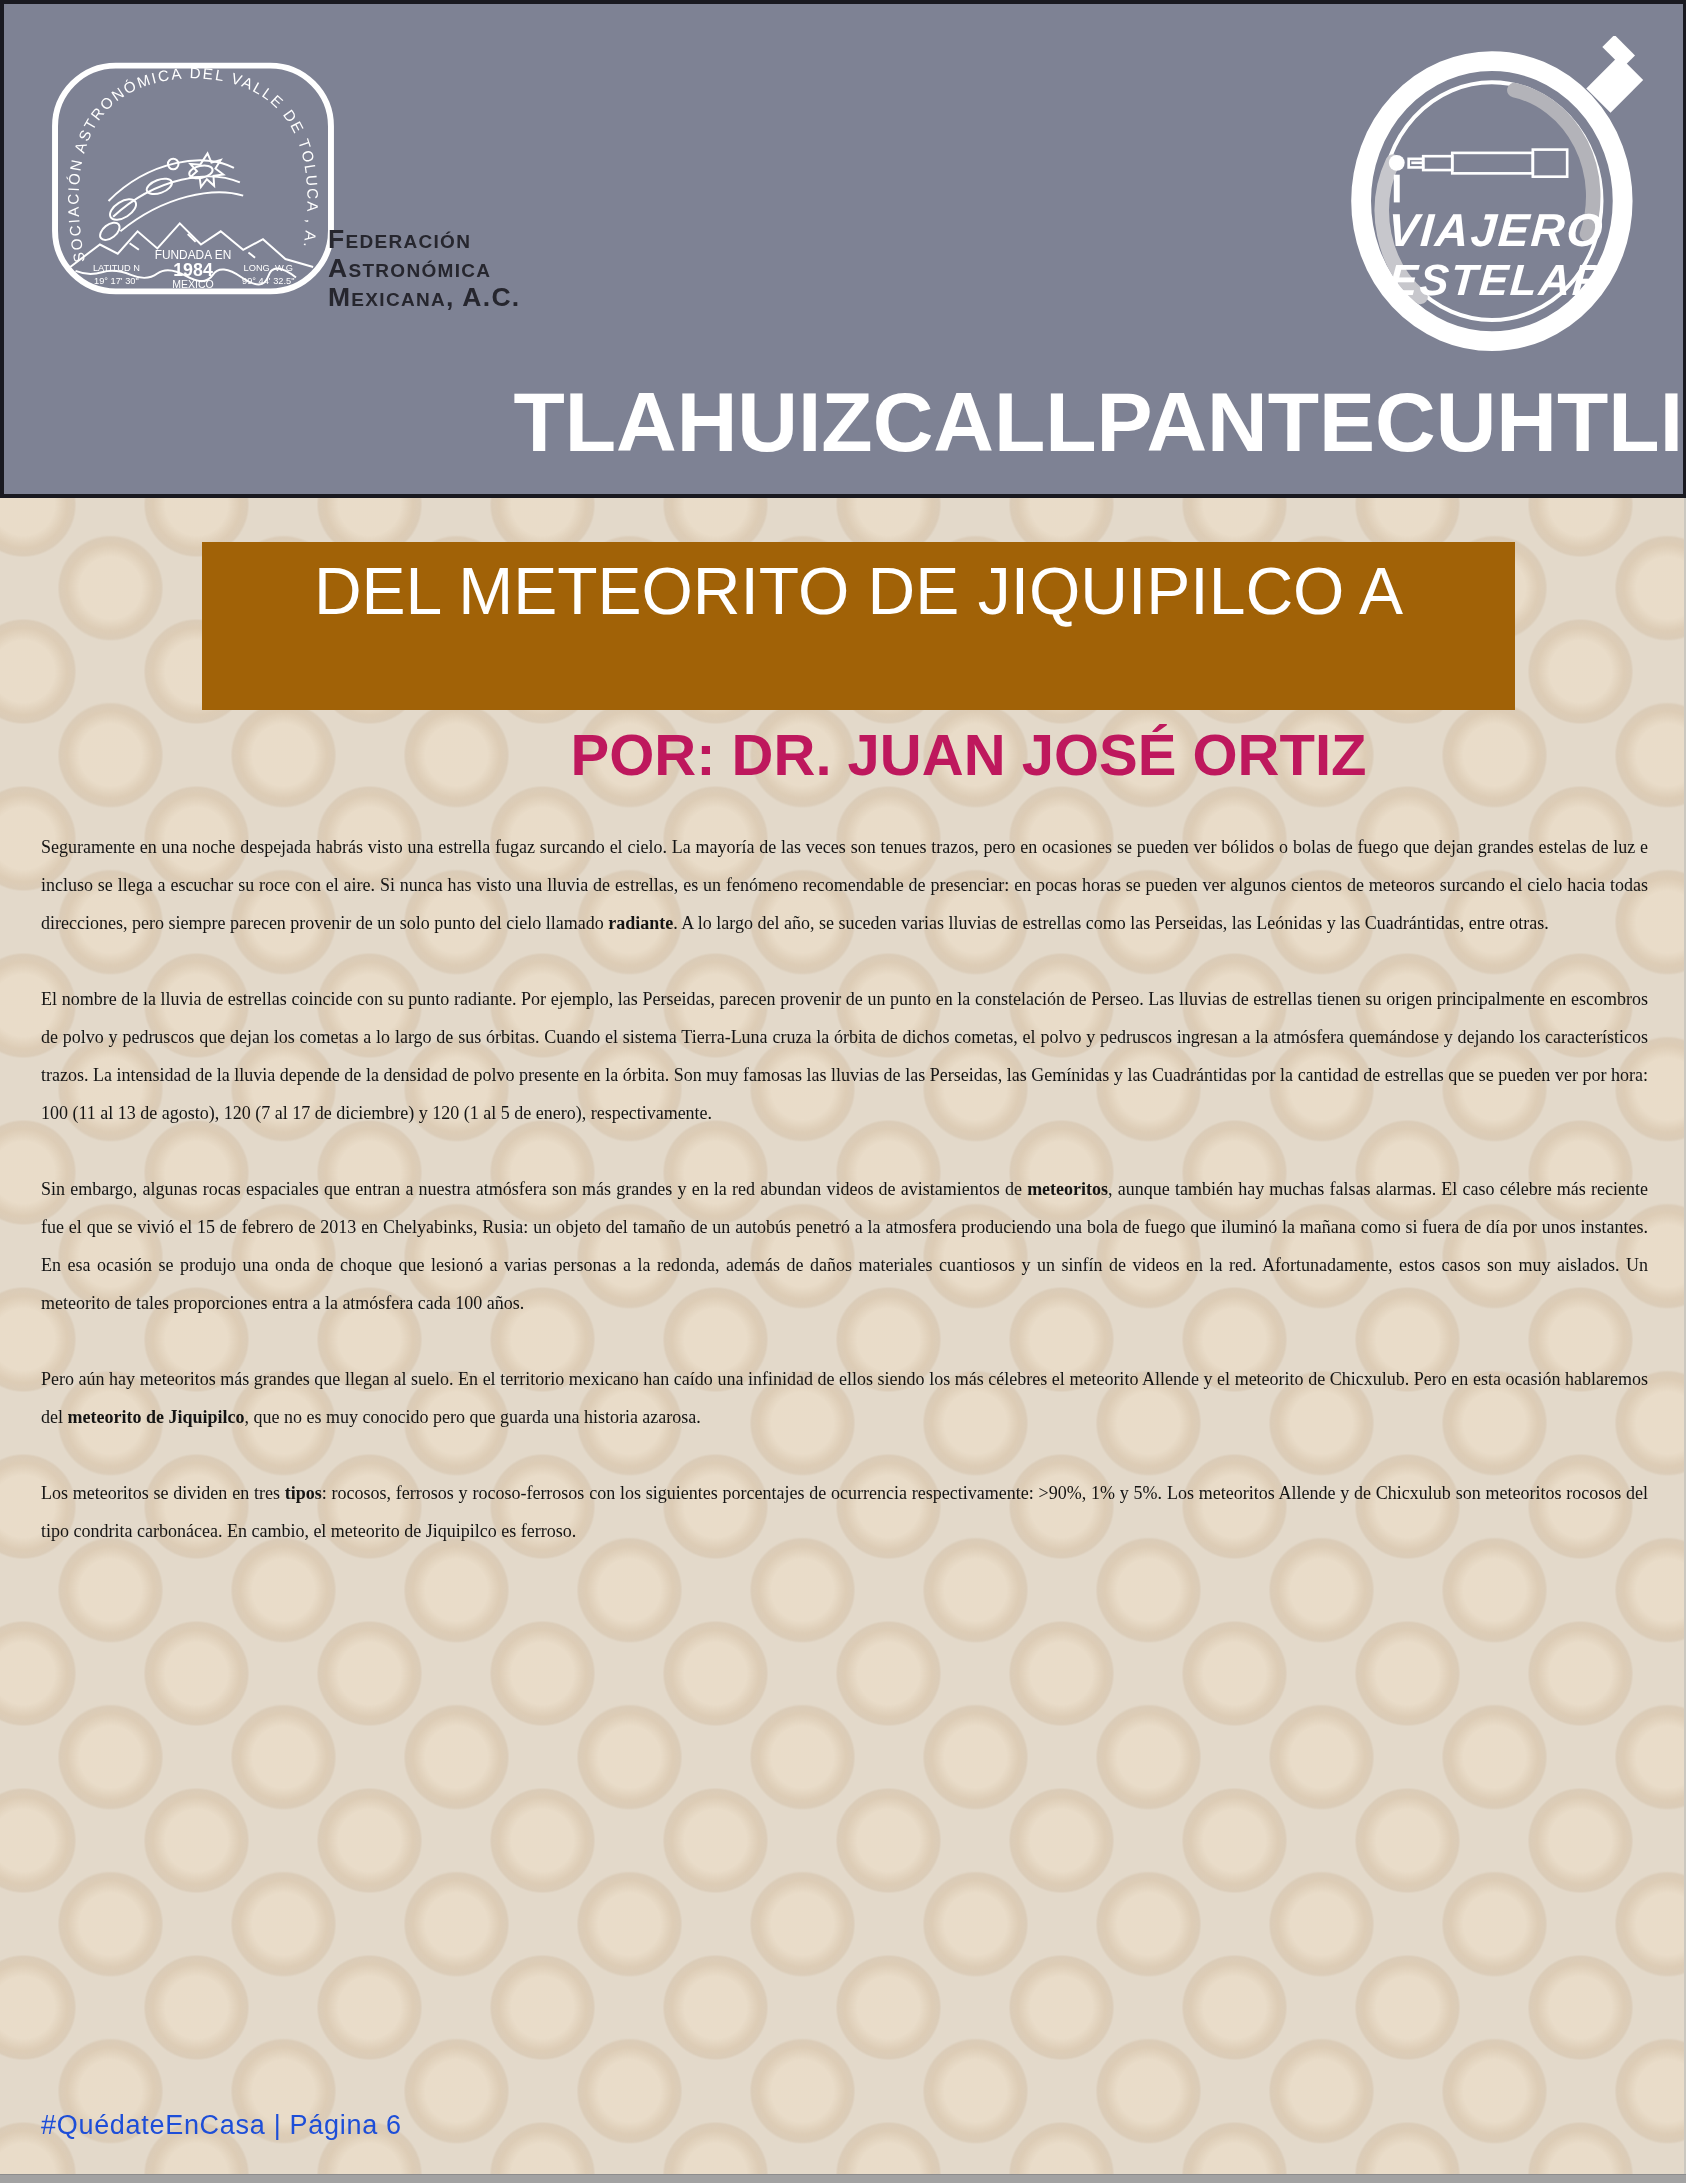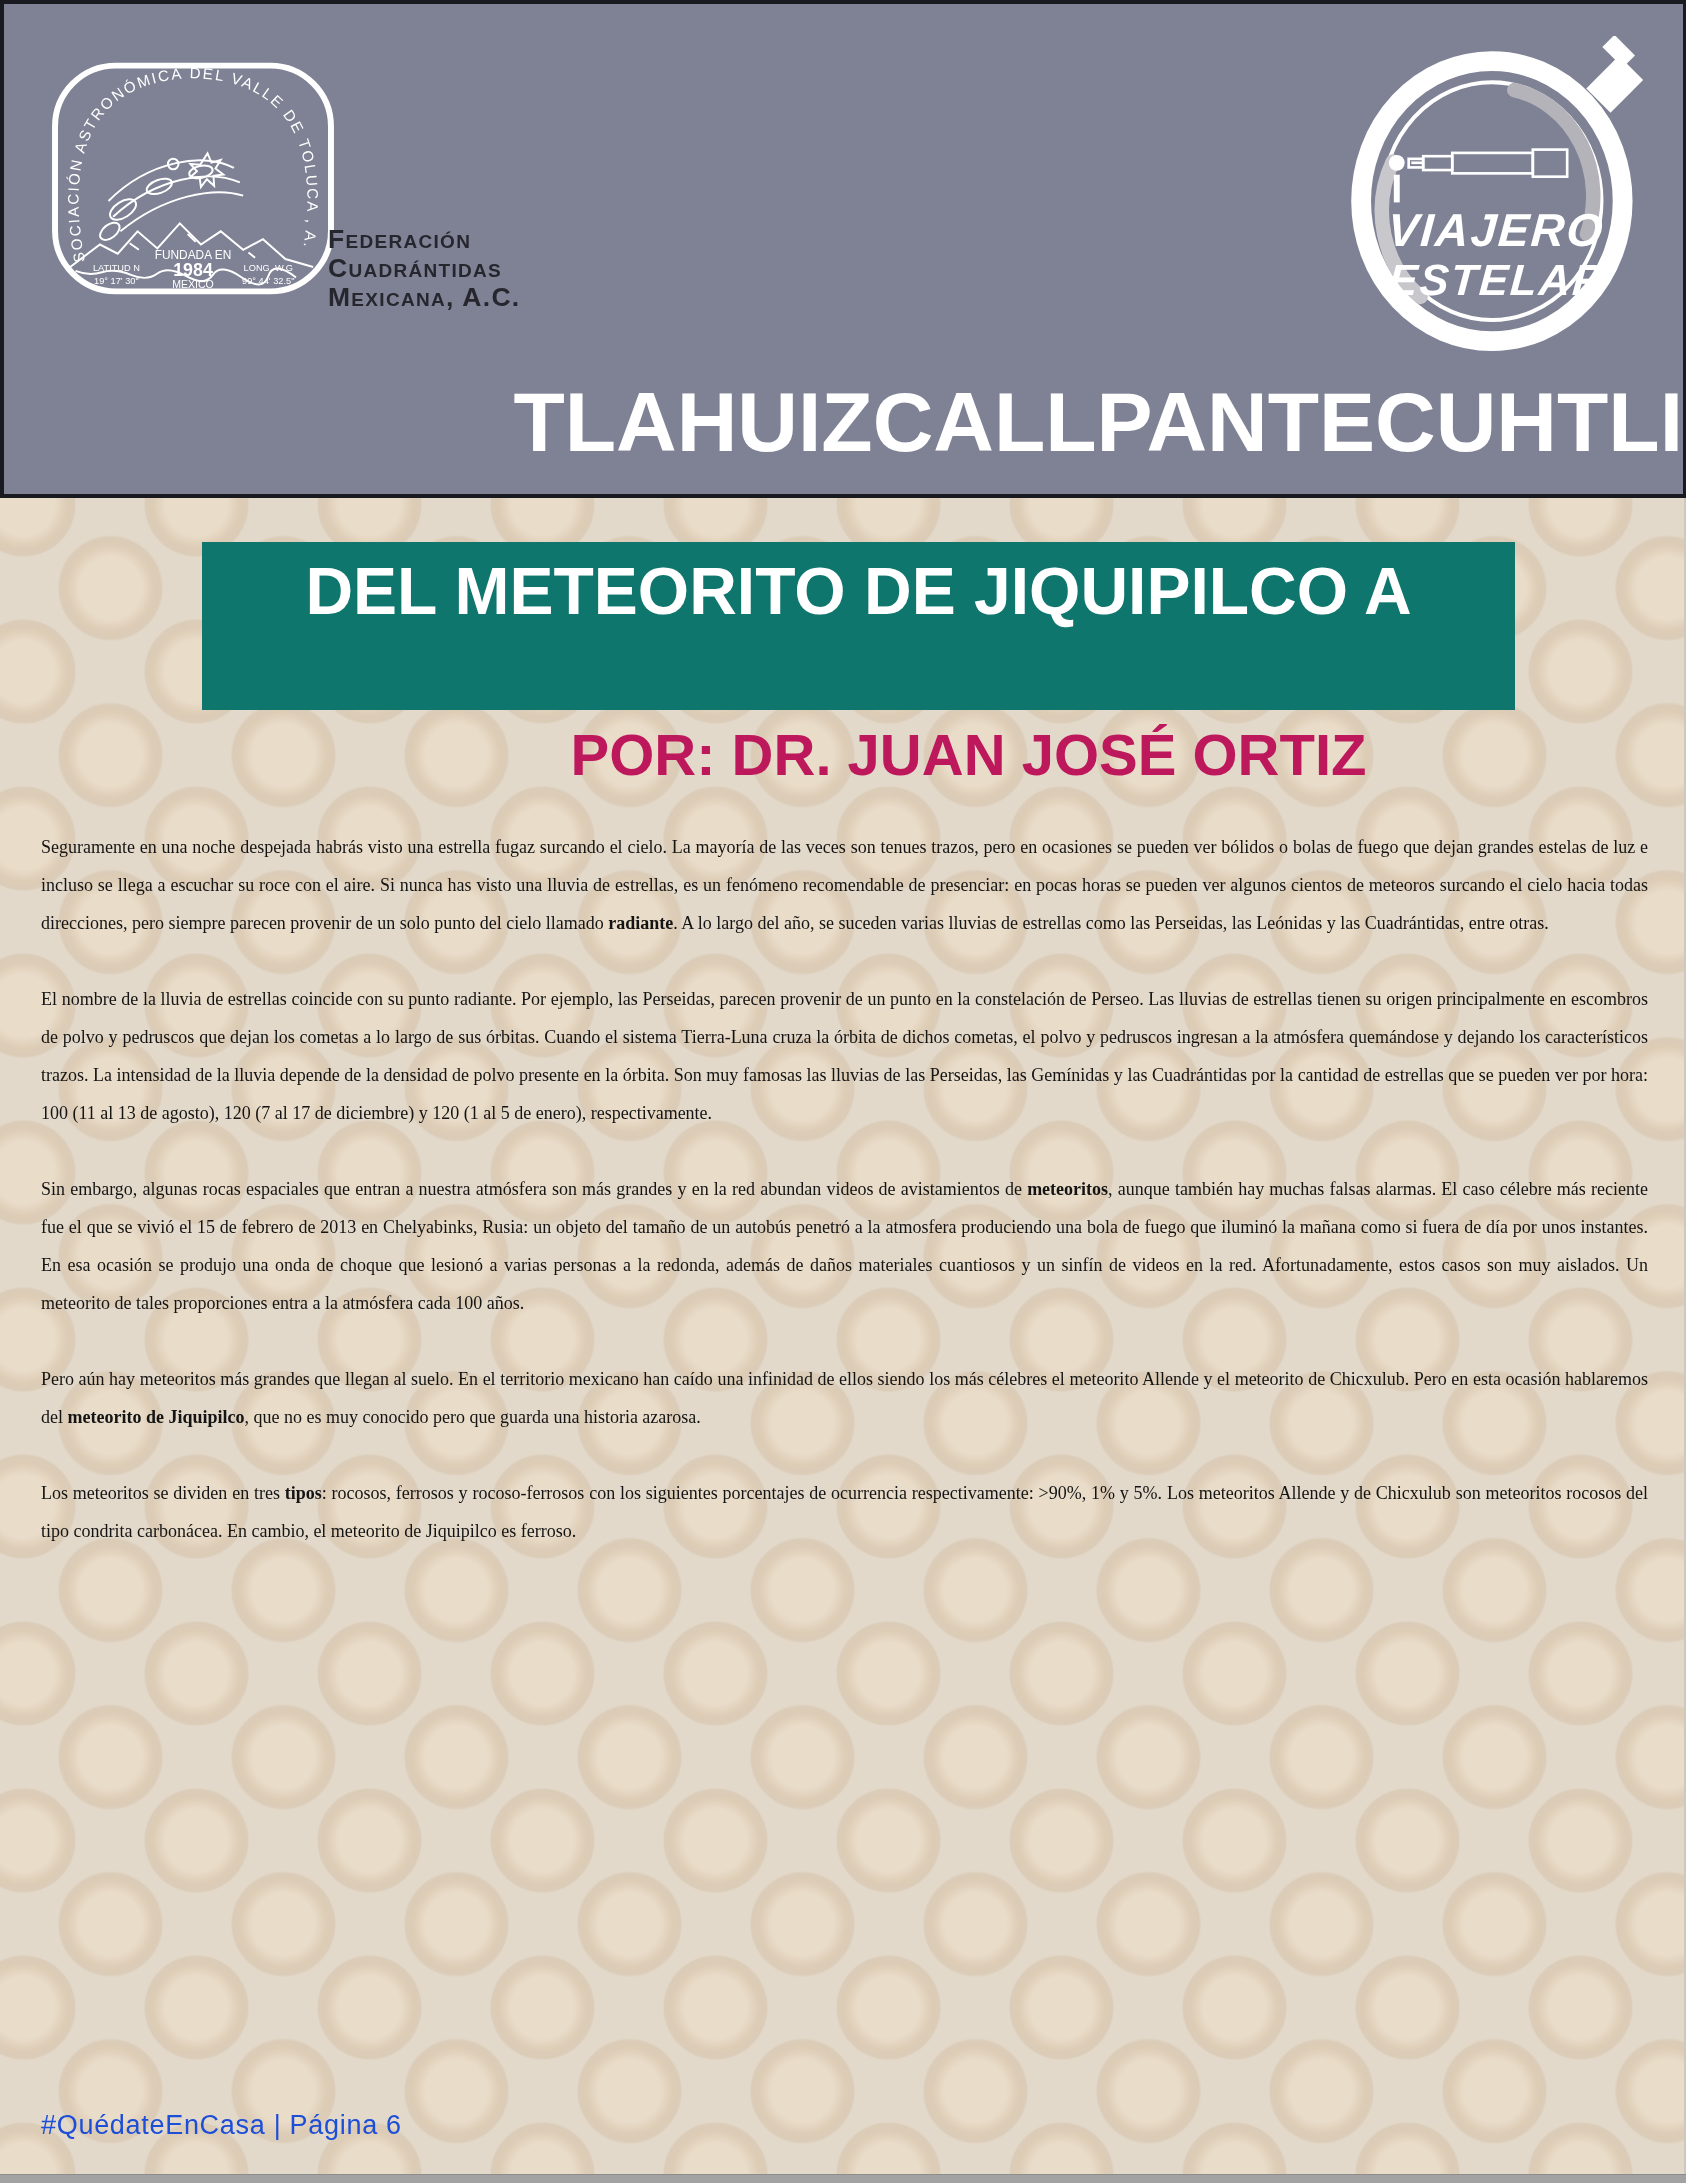--- a/index.html
+++ b/index.html
@@ -35,22 +35,22 @@
     position:absolute;left:324px;top:221px;width:265px;
     text-align:left;color:#26262e;font-weight:bold;
     font-variant-caps:small-caps;font-size:26.5px;line-height:29px;
     letter-spacing:1.3px;
   }
   .viajero-wrap{position:absolute;left:1337px;top:32px;width:311px;height:317px;}
   svg text{font-family:"Liberation Sans",sans-serif;}
   
   .article-title-box{
     position:absolute;left:202px;top:542px;width:1313px;height:168px;
-    background:#0f766e;text-align:center;color:#ffffff;
-    font-weight:bold;font-size:66px;line-height:64px;
+    background:#a16207;text-align:center;color:#ffffff;
+    font-weight:normal;font-size:66px;line-height:64px;
     padding-top:0;box-sizing:border-box;
   }
   .article-title-box .inner{padding-top:17px;}
   .byline{
     position:absolute;right:57px;top:726px;width:1323px;
     text-align:center;color:#be185d;font-weight:bold;font-size:58px;line-height:1;
   }
   .body-text{
     position:absolute;left:41px;top:828px;width:1607px;
     font-family:"Liberation Serif",serif;
@@ -112,21 +112,21 @@
       <text x="216" y="344" text-anchor="middle" font-size="16" fill="#ffffff">MEXICO</text>
       <text x="100" y="318" text-anchor="middle" font-size="14" fill="#ffffff">LATITUD N</text>
       <text x="100" y="338" text-anchor="middle" font-size="14" fill="#ffffff">19° 17' 30"</text>
       <text x="330" y="318" text-anchor="middle" font-size="14" fill="#ffffff">LONG. W.G</text>
       <text x="330" y="338" text-anchor="middle" font-size="14" fill="#ffffff">99° 44' 32.5"</text>
     </svg>
   </div>
 
   <div class="fedam-name">
     <div>Federación</div>
-    <div>Cuadrántidas</div>
+    <div>Astronómica</div>
     <div>Mexicana, A.C.</div>
   </div>
 
   <div class="viajero-wrap">
     <svg viewBox="0 0 470 480" width="311" height="317">
       <g>
         <rect x="388" y="38" width="52" height="70" fill="#ffffff" transform="rotate(45 414 73)"></rect>
         <rect x="398" y="10" width="44" height="26" fill="#ffffff" transform="rotate(45 420 23)"></rect>
       </g>
       <ellipse cx="228" cy="250" rx="198" ry="212" fill="none" stroke="#ffffff" stroke-width="30"></ellipse>

